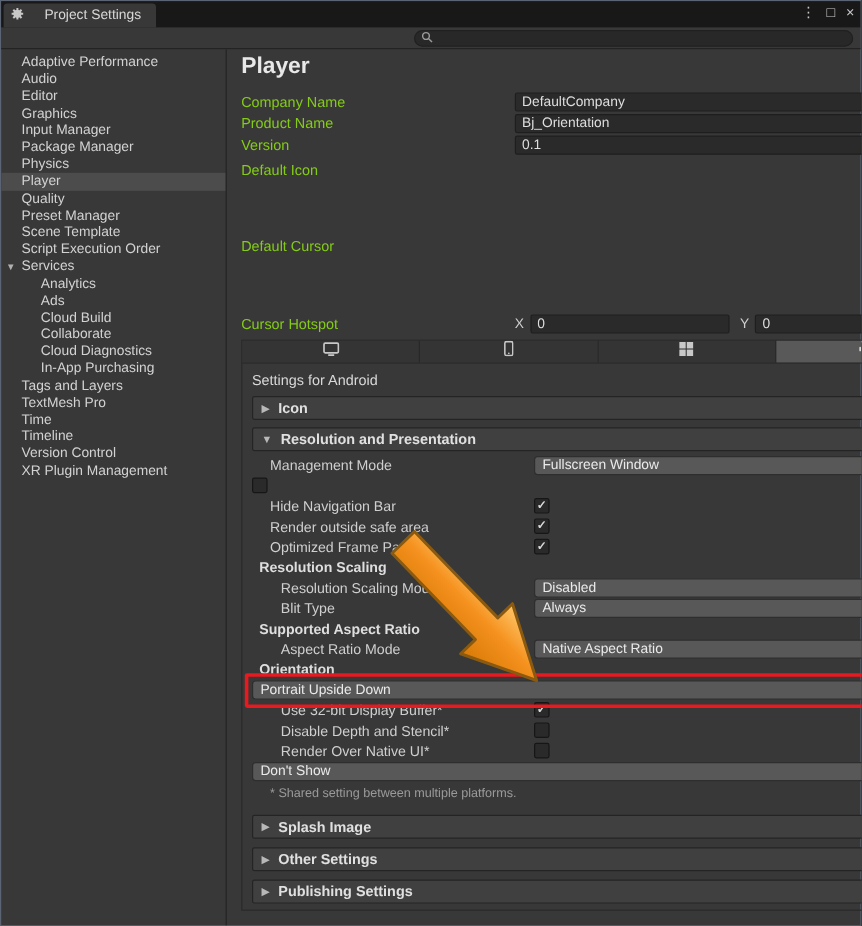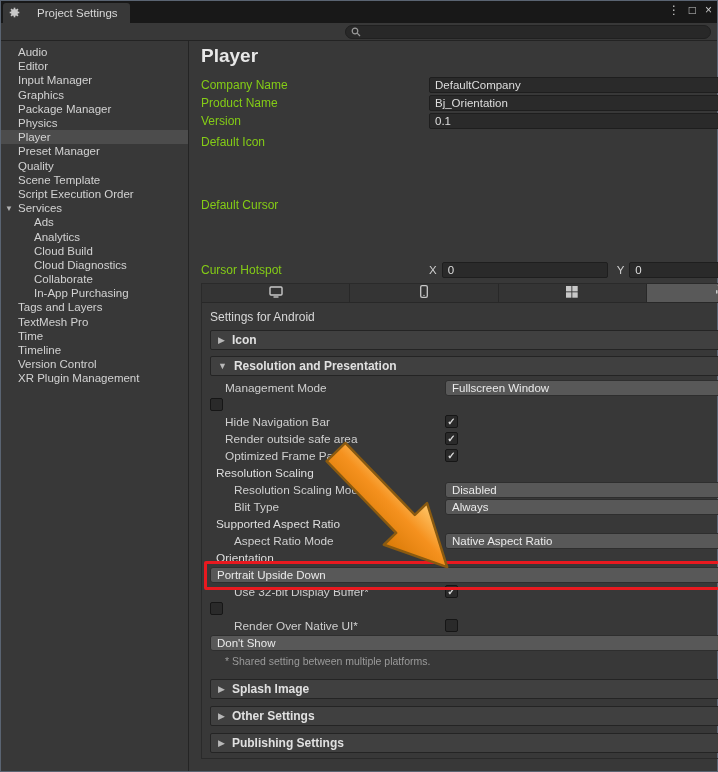--- a/index.html
+++ b/index.html
@@ -64,21 +64,21 @@
                     display:flex; align-items:center; gap:7px; padding-left:7px; color:#e0e0e0;
                     font-size:12px; font-weight:bold; }
   .fold-tri2 { font-size:9px; color:#b8b8b8; font-weight:normal; }
   .sec-gap6 { margin-top:6px; }
   .section-body { padding:3px 0 2px 0; }
 
   .set-row { display:flex; align-items:center; height:17px; }
   .set-label { flex:0 0 235px; padding-left:15px; font-size:11.8px; color:#cfcfcf; white-space:nowrap;
                overflow:hidden; }
   .set-row.indent .set-label { padding-left:24px; }
-  .set-row.group .set-label { padding-left:6px; font-weight:normal; color:#dedede; }
+  .set-row.group .set-label { padding-left:6px; font-weight:bold; color:#dedede; }
 
   .dropdown { flex:1; margin-right:8px; height:16px; background:#585858; border:1px solid #2e2e2e;
               border-radius:3px; display:flex; align-items:center; padding:0 6px 0 6px; position:relative;
               color:#eaeaea; font-size:11.5px; cursor:default; }
   .checkbox { width:13px; height:13px; background:#2a2a2a; border:1px solid #161616; border-radius:2px;
               display:flex; align-items:center; justify-content:center; }
   .checkbox .check { color:#dadada; font-size:10px; font-weight:bold; line-height:1; }
 
   .footnote { padding-left:15px; margin-top:2px; font-size:10.5px; color:#9a9a9a; height:13px; }
 
@@ -127,70 +127,73 @@
       </span>
       <input class="search-input" placeholder="" style="">
     </div>
   </div>
 
   <div class="content">
 
     <div class="sidebar">
       <div>
           <div class="sb-item">
+            <span>Adaptive Performance</span>
+          </div>
+          <div class="sb-item">
             <span>Audio</span>
           </div>
           <div class="sb-item">
             <span>Editor</span>
           </div>
           <div class="sb-item">
+            <span>Graphics</span>
+          </div>
+          <div class="sb-item">
             <span>Input Manager</span>
-          </div>
-          <div class="sb-item">
-            <span>Graphics</span>
           </div>
           <div class="sb-item">
             <span>Package Manager</span>
           </div>
           <div class="sb-item">
             <span>Physics</span>
           </div>
           <div class="sb-item selected">
             <span>Player</span>
           </div>
           <div class="sb-item">
+            <span>Quality</span>
+          </div>
+          <div class="sb-item">
             <span>Preset Manager</span>
-          </div>
-          <div class="sb-item">
-            <span>Quality</span>
           </div>
           <div class="sb-item">
             <span>Scene Template</span>
           </div>
           <div class="sb-item">
             <span>Script Execution Order</span>
           </div>
           <div class="sb-item">
             <span class="fold-tri">▼</span>
             <span>Services</span>
           </div>
           <div class="sb-item child">
+            <span>Analytics</span>
+          </div>
+          <div class="sb-item child">
             <span>Ads</span>
           </div>
           <div class="sb-item child">
-            <span>Analytics</span>
-          </div>
-          <div class="sb-item child">
             <span>Cloud Build</span>
           </div>
           <div class="sb-item child">
+            <span>Collaborate</span>
+          </div>
+          <div class="sb-item child">
             <span>Cloud Diagnostics</span>
-          </div>
-          <div class="sb-item child">
-            <span>Collaborate</span>
           </div>
           <div class="sb-item child">
             <span>In-App Purchasing</span>
           </div>
           <div class="sb-item">
             <span>Tags and Layers</span>
           </div>
           <div class="sb-item">
             <span>TextMesh Pro</span>
           </div>
@@ -368,20 +371,21 @@
                     <div class="red-highlight"></div>
                   </div>
                 </div>
                 <div class="set-row indent">
                   <span class="set-label">Use 32-bit Display Buffer*</span>
                   <div class="checkbox">
                     <span class="check">✓</span>
                   </div>
                 </div>
                 <div class="set-row indent">
+                  <span class="set-label">Disable Depth and Stencil*</span>
                   <div class="checkbox"></div>
                 </div>
                 <div class="set-row indent">
                   <span class="set-label">Render Over Native UI*</span>
                   <div class="checkbox"></div>
                 </div>
                 <div class="set-row indent">
                   <div class="dropdown">
                     <span>Don't Show</span>
                   </div>

